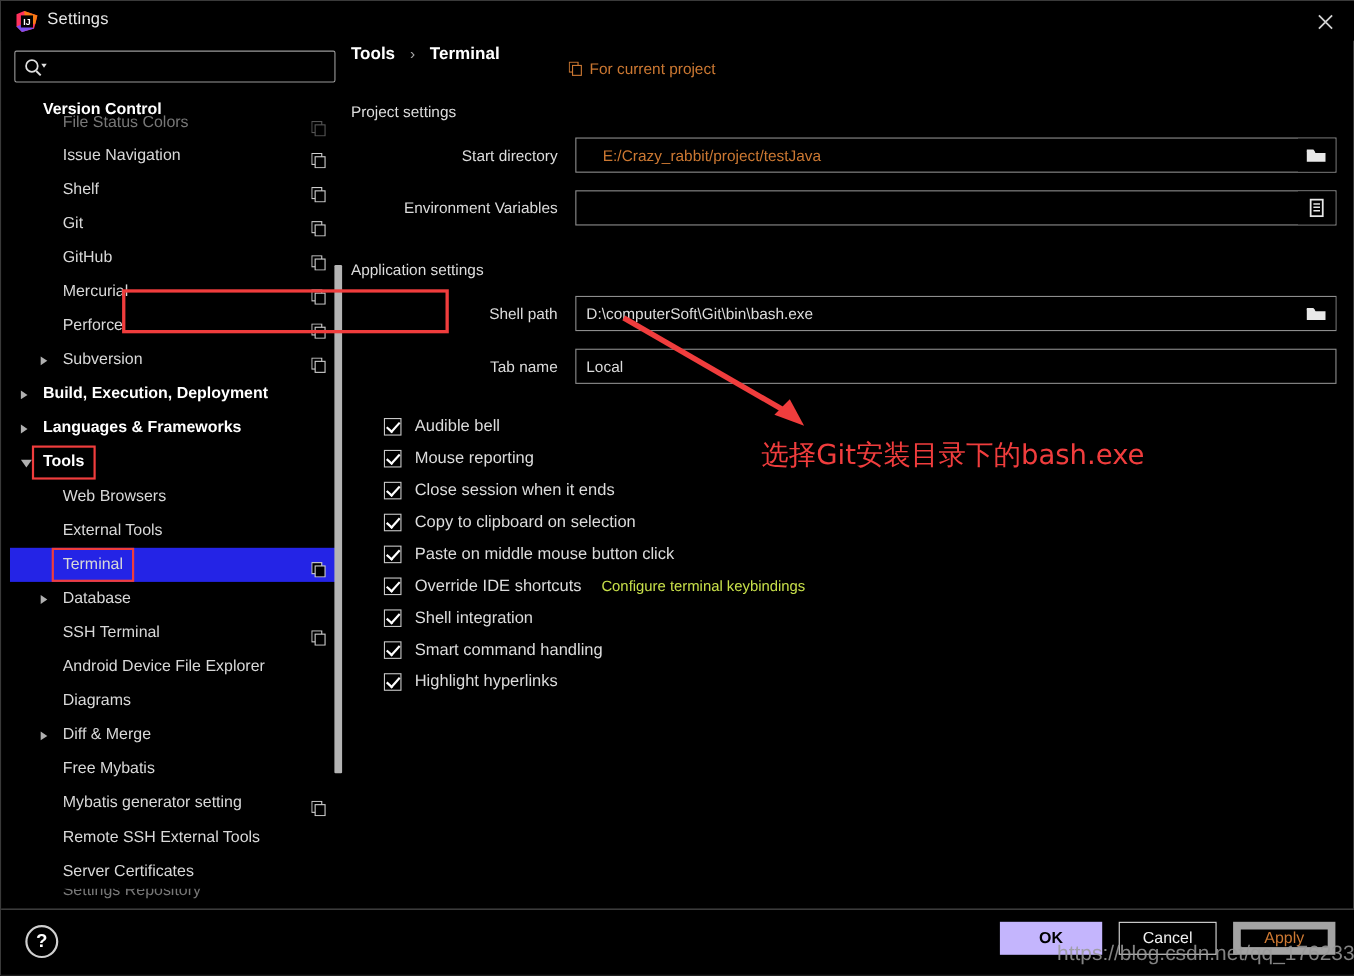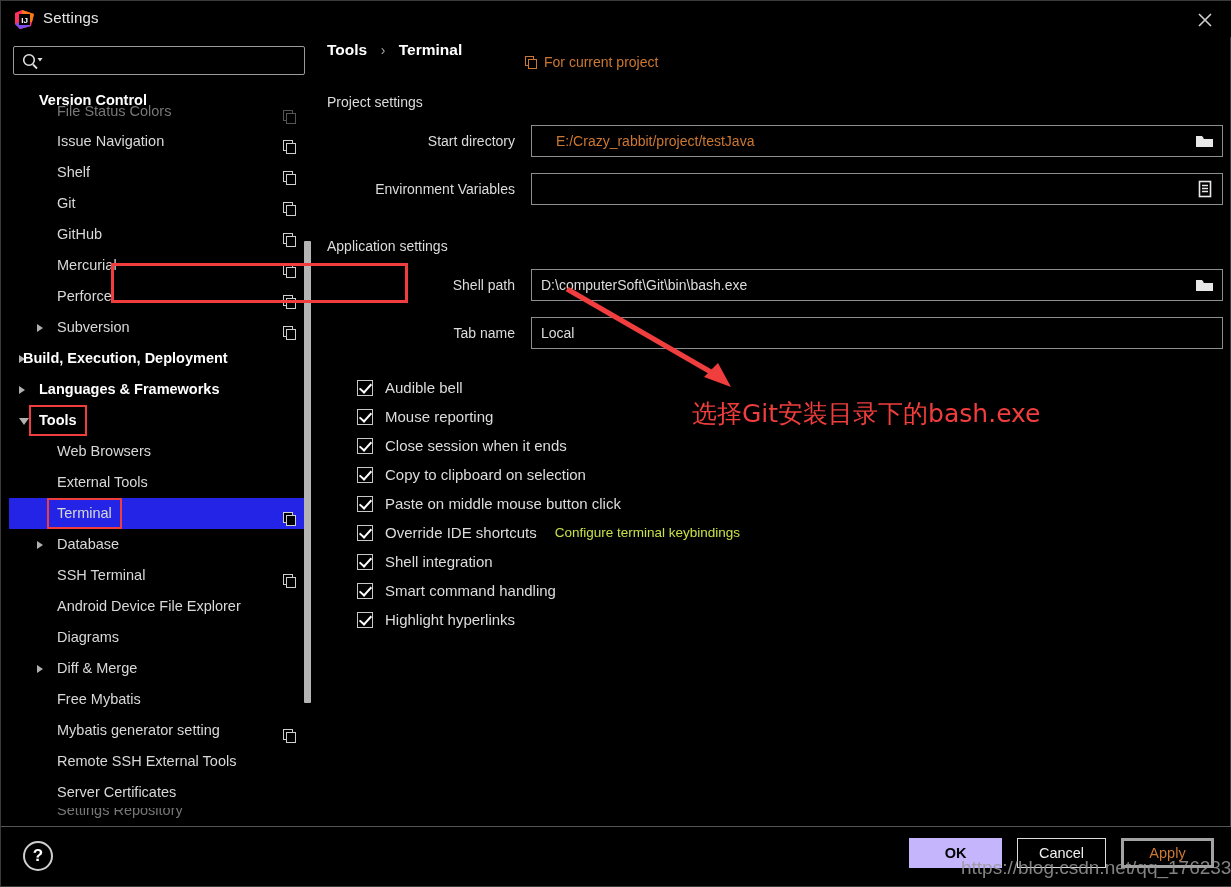--- a/index.html
+++ b/index.html
@@ -80,21 +80,21 @@
     line-height: 25px; display: inline-block; height: 27px; top: 2px;
     position: absolute;
   }
 
   #sidebar-scrollbar {
     position: absolute; left: 303px; top: 240px; width: 7px; height: 462px;
     background: #b4b4b4; border-radius: 1px; cursor: pointer;
   }
 
   
-  #main { position: absolute; left: 326px; top: 40px; width: 896px; }
+  #main { position: absolute; left: 318px; top: 40px; width: 896px; }
   #breadcrumb { position: relative; height: 30px; }
   .crumb { font-size: 15.5px; font-weight: bold; color: #ffffff; }
   .crumb-sep { font-size: 14px; color: #a8a8a8; margin: 0 9px; }
   #for-current-project {
     position: absolute; left: 198px; top: 13px;
     font-size: 14px; color: #cc7832; cursor: pointer; white-space: nowrap;
   }
   #for-current-project .pi { margin-right: 6px; vertical-align: -2px; display:inline-block; }
 
   .section { position: relative; margin-top: 22px; height: 18px; }
@@ -168,21 +168,21 @@
     color: #ffffff; font-size: 17px; font-weight: bold;
     display: flex; align-items: center; justify-content: center; cursor: pointer;
   }
   .btn {
     position: absolute; top: 11px; height: 30px;
     font-size: 14.5px; display: flex; align-items: center; justify-content: center;
     cursor: pointer; font-family: "Liberation Sans", sans-serif;
   }
   #ok-btn   { left: 908px; width: 93px; background: #c4b5fd; color: #000; font-weight: bold; border: none; }
   #cancel-btn { left: 1016px; width: 89px; background: #000; color: #f0f0f0; border: 1px solid #dcdcdc; }
-  #apply-btn  { left: 1120px; width: 93px; background: #000; color: #cc7832; border: 3px solid #a3a3a3; }
+  #apply-btn  { left: 1120px; width: 93px; background: #000; color: #cc7832; border: 7px solid #a3a3a3; }
   #watermark {
     position: absolute; left: 960px; top: 856px;
     font-size: 19px; color: #9a9a9a; opacity: .85; white-space: nowrap;
     font-family: "Liberation Sans", sans-serif; z-index: 60;
   }
 </style>
 </head>
 <body>
 
 <div id="root">
@@ -272,21 +272,21 @@
       <div class="tree-item">
         <span class="arrow" style="left: 28px;"></span>
         <span class="lbl" style="left: 48px;">Subversion</span>
         <span class="scope-icon"><svg width="14" height="14" viewBox="0 0 14 14">
             <rect x="0.5" y="0.5" width="9" height="10" stroke="#cfcfcf" stroke-width="1" fill="#000"></rect>
             <rect x="3.5" y="3.5" width="9" height="10" stroke="#cfcfcf" stroke-width="1" fill="#000"></rect>
           </svg></span>
       </div>
       <div class="tree-item grp">
         <span class="arrow" style="left: 10px;"></span>
-        <span class="lbl" style="left: 14px; text-align: center;">Build, Execution, Deployment</span>
+        <span class="lbl" style="left: 30px; text-align: center;">Build, Execution, Deployment</span>
       </div>
       <div class="tree-item grp">
         <span class="arrow" style="left: 10px;"></span>
         <span class="lbl" style="left: 30px;">Languages &amp; Frameworks</span>
       </div>
       <div class="tree-item grp outlined">
         <span class="arrow down" style="left: 10px;"></span>
         <span class="lbl" style="left: 30px;">Tools</span>
       </div>
       <div class="tree-item">

